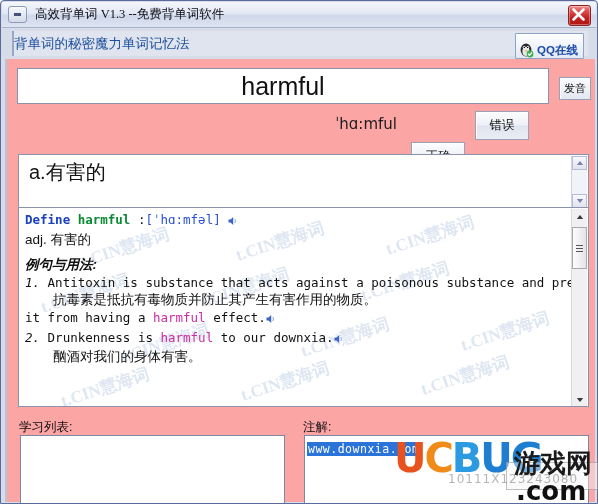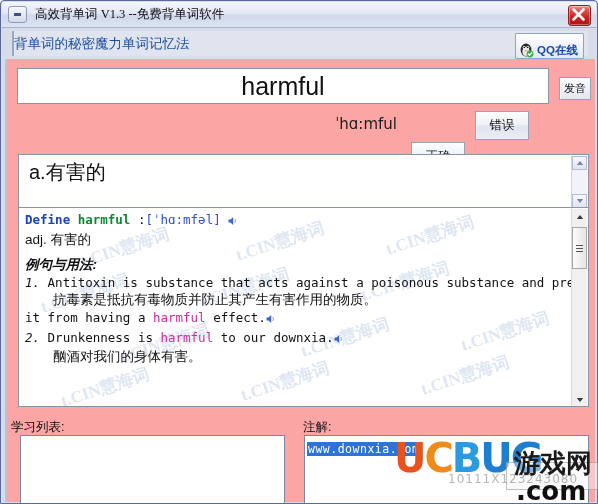--- a/index.html
+++ b/index.html
@@ -266,21 +266,21 @@
     transform: rotate(-18deg);
     pointer-events: none;
     white-space: nowrap;
   }
 
   
   .pane-label {
     position: absolute;
     font-size: 12.5px; color: #0d0d0d;
   }
-  #label-list { left: 4px; top: 360px; }
+  #label-list { left: 12px; top: 360px; }
   #label-note { left: 296px; top: 360px; }
   #list-box {
     position: absolute;
     left: 13px; top: 376px;
     width: 265px; height: 75px;
     background: #fff;
     border: 1px solid #7d87a3;
     box-sizing: border-box;
   }
   #note-box {

